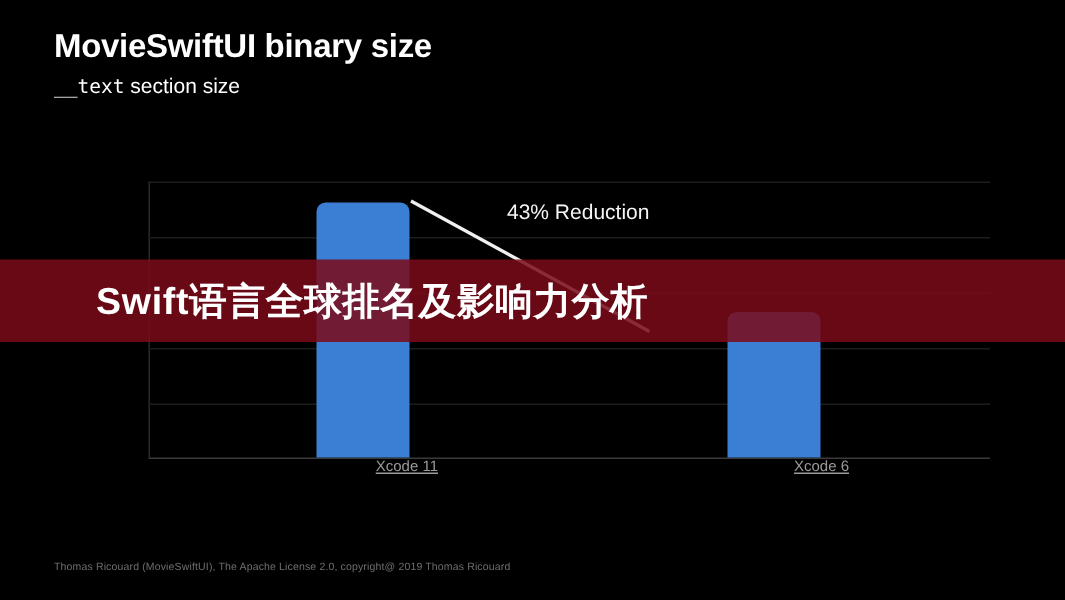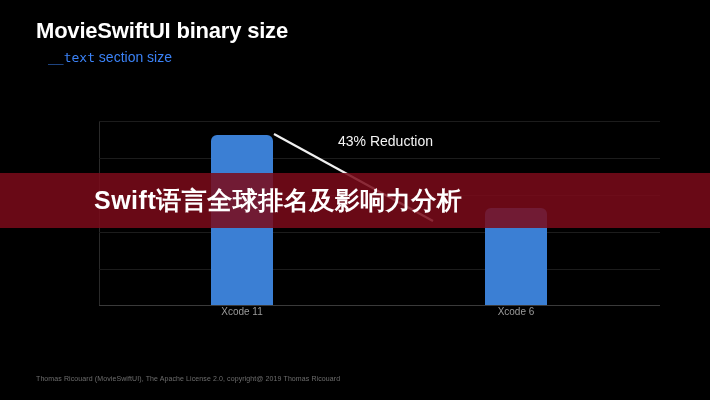--- a/index.html
+++ b/index.html
@@ -31,23 +31,22 @@
     font-weight: bold;
     color: #ffffff;
     letter-spacing: -0.2px;
     white-space: nowrap;
   }
   .chart-subtitle {
     position: absolute;
     left: 36px;
     top: 49px;
     font-size: 14px;
-    color: #3b82f6;
+    color: #ffffff;
     white-space: nowrap;
-    margin-left: 12px;
   }
   .chart-subtitle .mono {
     font-family: "DejaVu Sans Mono", monospace;
     font-size: 13px;
     letter-spacing: 0px;
   }
   .chart-subtitle .reg {
     font-family: "Liberation Sans", sans-serif;
     font-size: 14px;
   }
@@ -90,22 +89,23 @@
     bottom: 0;
     border-radius: 6px 6px 0 0;
   }
 
   
   .cat-label {
     position: absolute;
     top: 306px;
     font-size: 10px;
     color: #9a9a9a;
-    text-align: center;
+    text-align: right;
     white-space: nowrap;
+    text-decoration: underline;
   }
 
   
   .annotation-label {
     position: absolute;
     left: 338px;
     top: 133px;
     font-size: 14px;
     color: #f5f5f5;
     white-space: nowrap;
@@ -124,21 +124,21 @@
     position: absolute;
     left: 0px;
     top: 173px;
     width: 710px;
     height: 55px;
     background: rgba(122, 10, 26, 0.86);
     display: flex;
     align-items: center;
   }
   .banner-text {
-    margin-left: 94px;
+    margin-left: 64px;
     font-size: 25px;
     font-weight: bold;
     color: #ffffff;
     letter-spacing: 0.5px;
     white-space: nowrap;
   }
 
   
   .footer {
     position: absolute;

